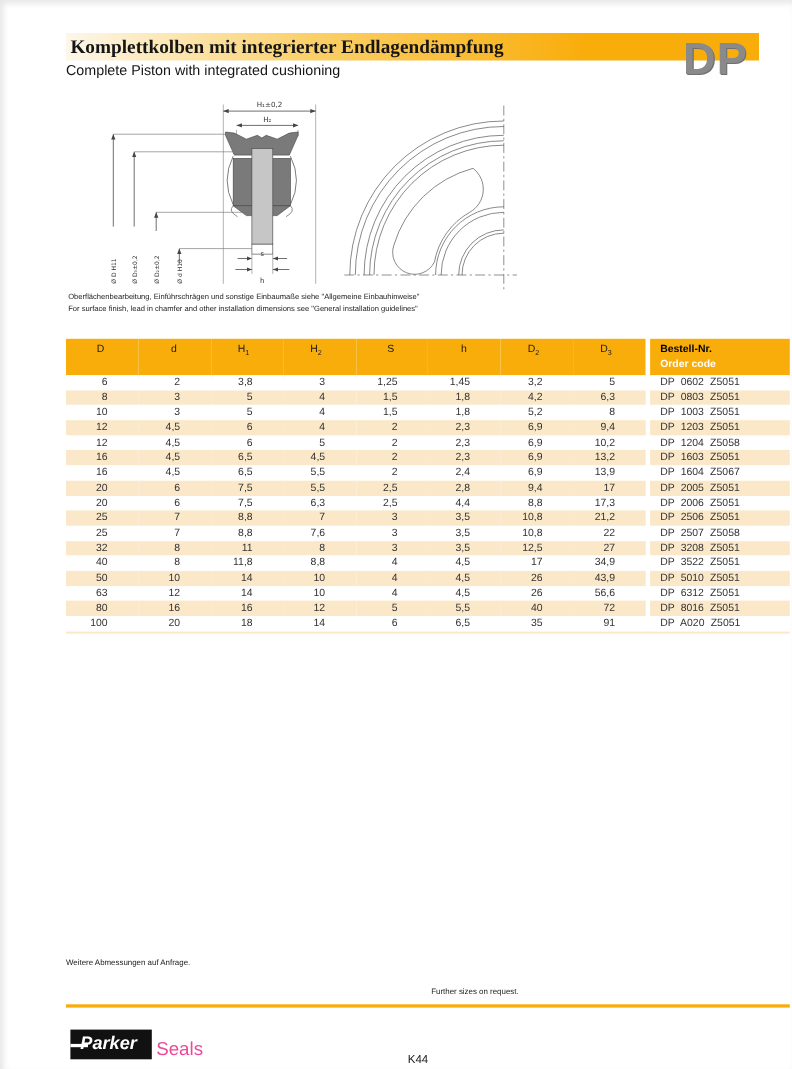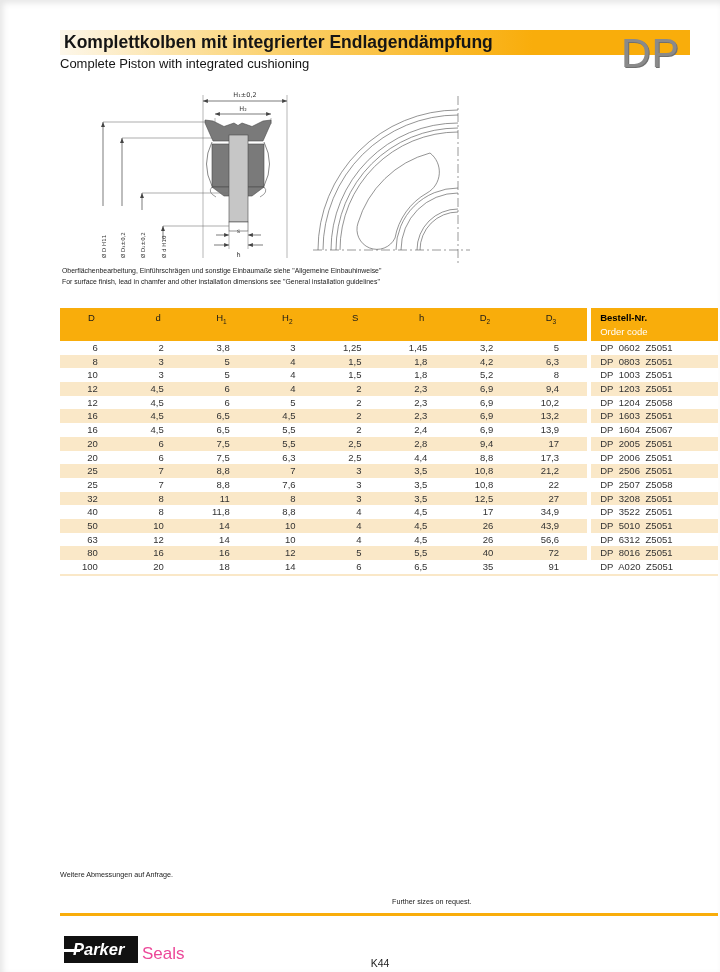--- a/index.html
+++ b/index.html
@@ -8,25 +8,25 @@
     font-family:"Liberation Sans", sans-serif; color:#222; overflow:hidden;
     box-shadow: inset 3px 3px 6px rgba(0,0,0,0.10);
   }
   
   .title-bar{
     position:absolute; left:60px; top:30px; width:630px; height:25px;
     background:linear-gradient(to right,#fdf7ea 0%,#fbd06a 35%,#f9ad0b 75%,#f9ad0b 100%);
   }
   .title-bar h1{
     margin:0; font-size:17.5px; line-height:25px; padding-left:4px;
-    font-weight:bold; color:#151515; letter-spacing:0px; white-space:nowrap;
+    font-weight:bold; color:#151515; letter-spacing:0px; white-space:nowrap;font-family:Liberation Serif, serif;
   }
   .dp-badge{
     position:absolute; left:621px; top:33px; font-size:41px; line-height:1;
-    font-weight:normal; color:#8a8a8a; text-shadow:1px 1px 0 #707070; letter-spacing:1px;
+    font-weight:bold; color:#8a8a8a; text-shadow:1px 1px 0 #707070; letter-spacing:1px;
   }
   .subtitle{
     position:absolute; left:60px; top:56px; font-size:13px; color:#151515;
   }
   
   .drawing{ position:absolute; left:75px; top:88px; }
   .drawing text{ font-family:"DejaVu Sans", sans-serif; fill:#333; }
   
   .install-note{
     position:absolute; left:62px; top:266px; font-size:6.9px; line-height:1.55; color:#222;
@@ -35,21 +35,21 @@
   .tbl{ position:absolute; left:60px; top:308px; width:658px; font-size:9.5px; }
   .tbl-head, .tr{ display:grid; grid-template-columns:repeat(8,65.9px) 4px 127px; }
   .tbl-head{ height:33px; }
   .tbl-head .hcell{
     background:#f9ad0b; text-align:right; padding:3px 31px 0 0; color:#1a1a1a; line-height:14px;
   }
   .tbl-head .hcell sub{ font-size:6.5px; }
   .tbl-head .hgap{ background:#ffffff; }
   .tbl-head .order-head{ background:#f9ad0b; padding:3px 0 4px 9px; line-height:14px; }
   .order-de{ font-weight:bold; color:#000; display:block; }
-  .order-en{ color:#ffffff; display:block; }
+  .order-en{ color:#ffffff; display:block;font-weight:bold; }
   .tbl-body > .tr > .td{
     background:#ffffff; height:13.7px; line-height:13.7px; text-align:right;
     padding-right:28px; color:#333;
   }
   .tbl-body > .tr > .td.gap{ background:transparent; padding:0; }
   .tbl-body > .tr > .td.code{ text-align:left; padding:0 0 0 9px; word-spacing:3px; }
   .tbl-body > div:nth-of-type(even) > .td:not(.gap){ background:#fae8c8; }
   .tbl-body{ border-bottom:2px solid #fae8c8; }
   
   .bottom-note-de{ position:absolute; left:60px; top:870px; font-size:7.2px; color:#222; }

